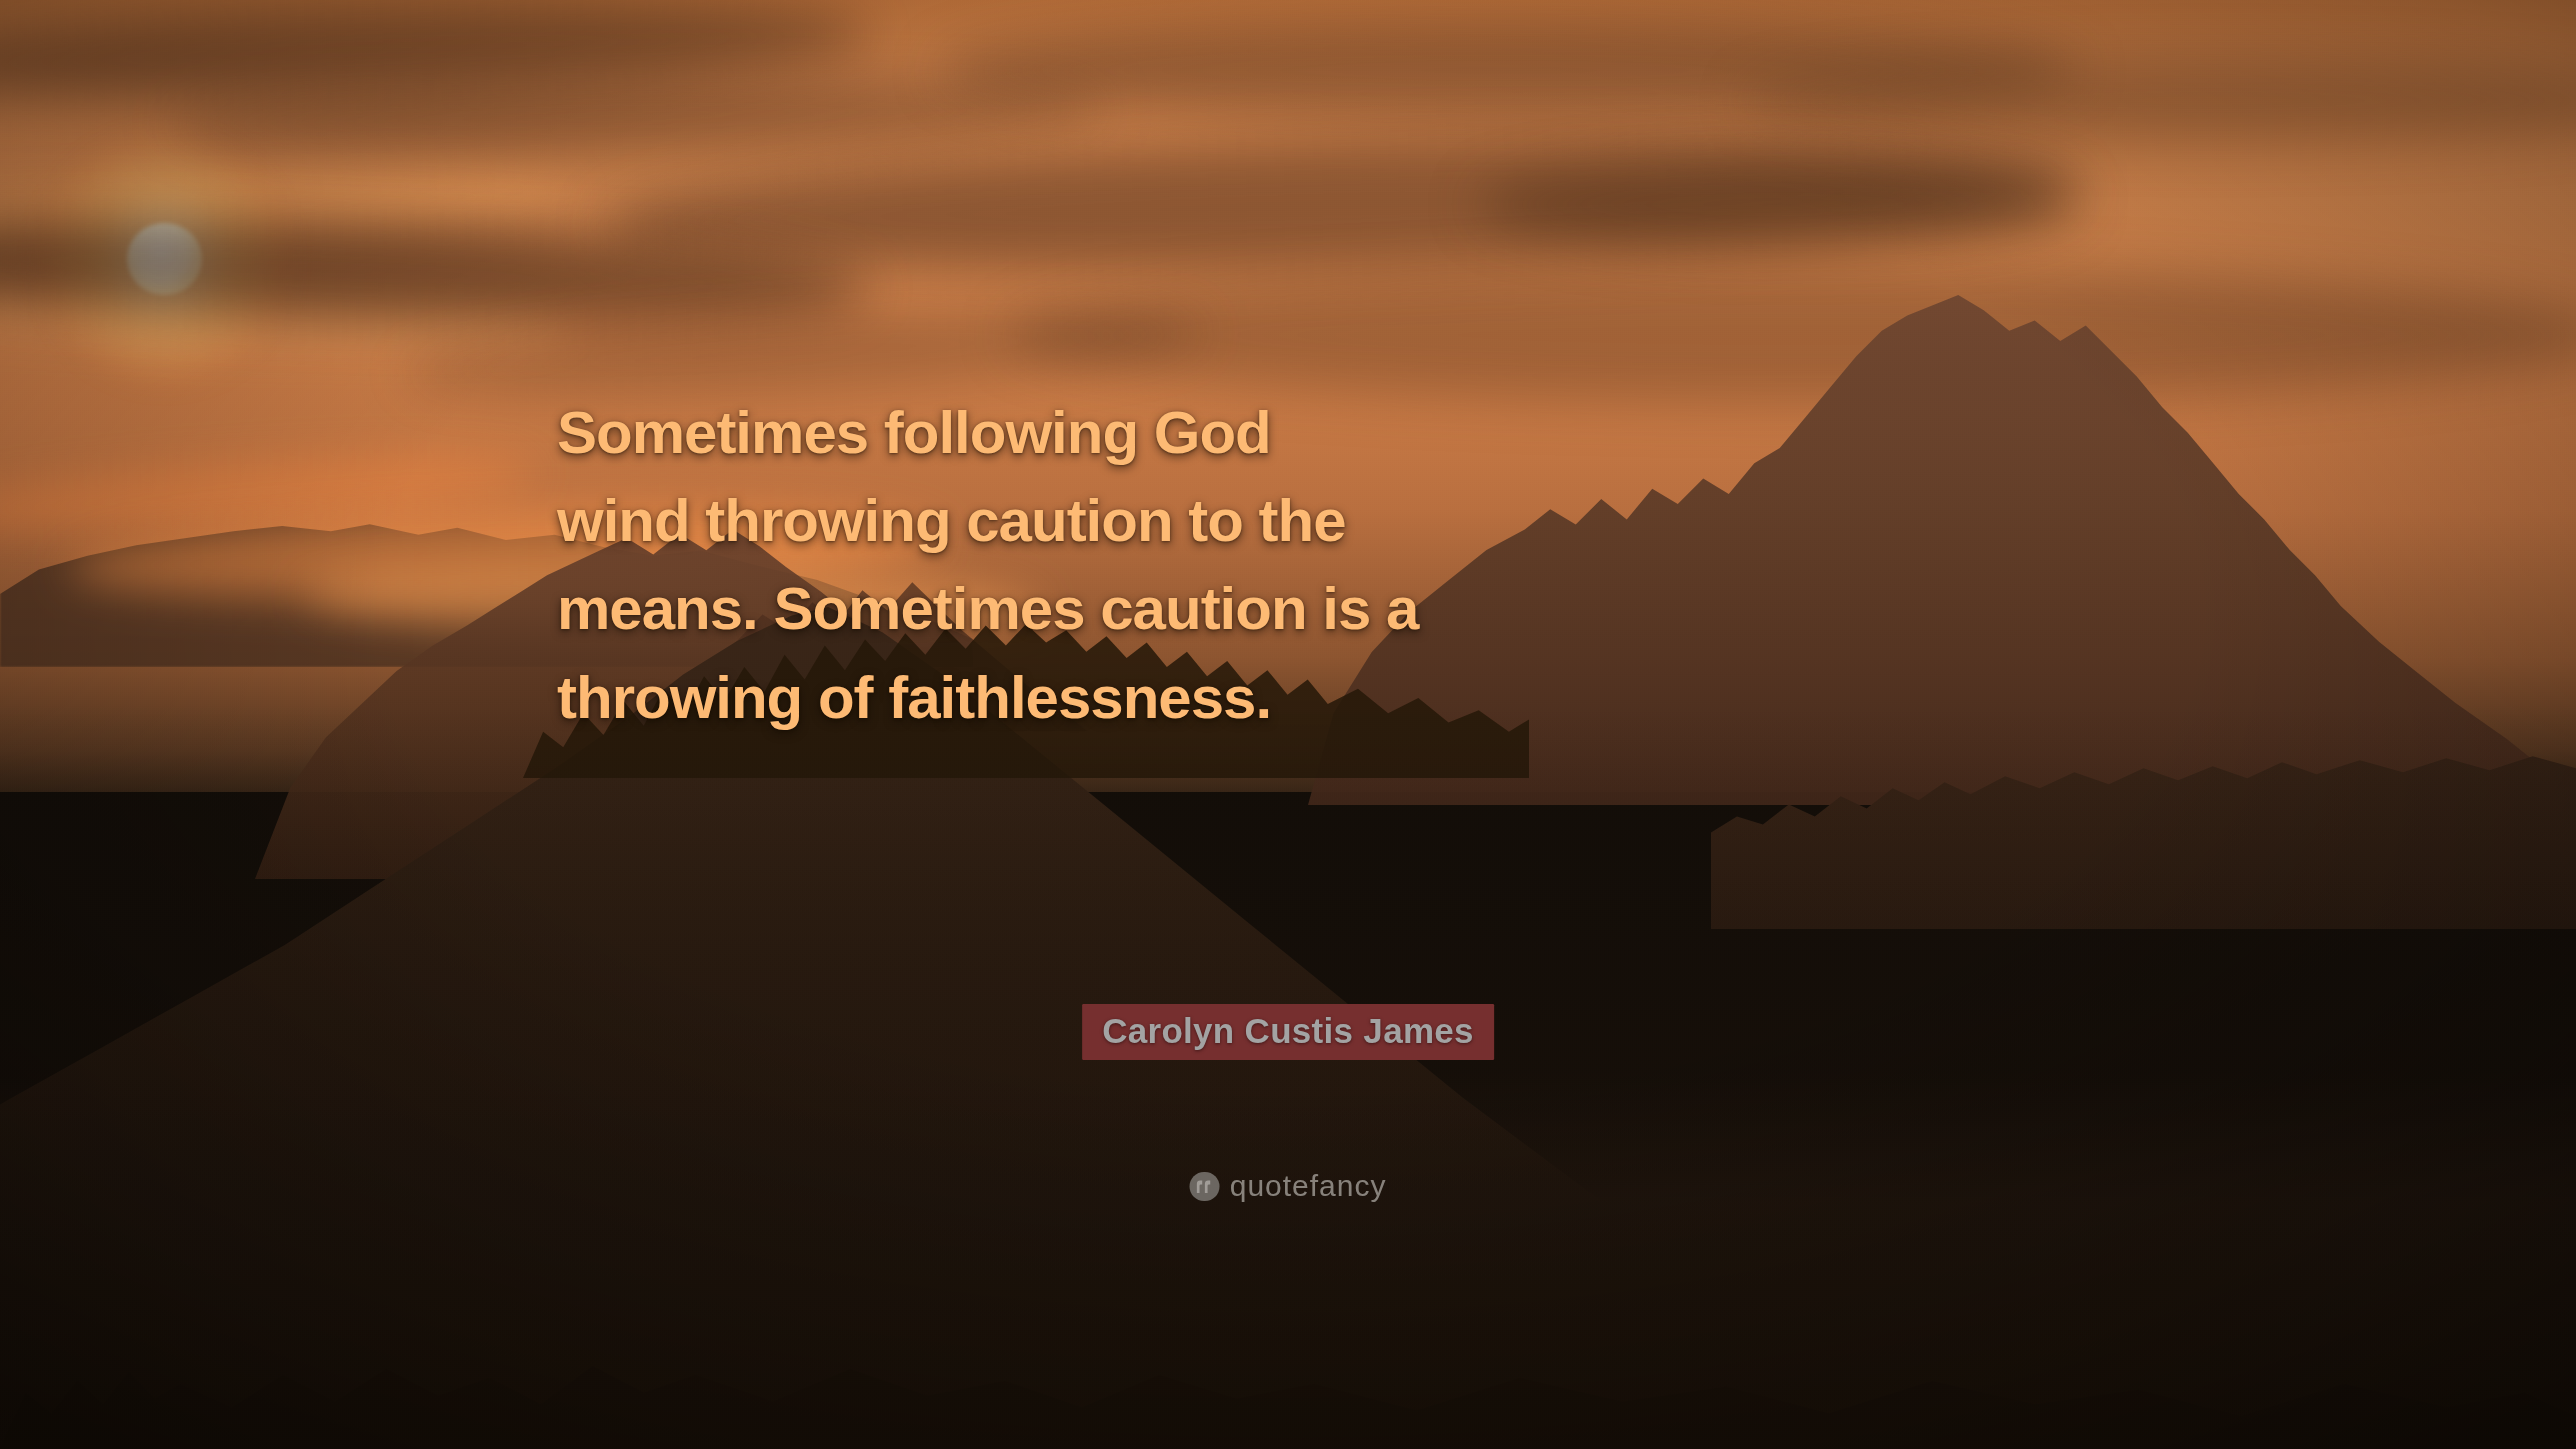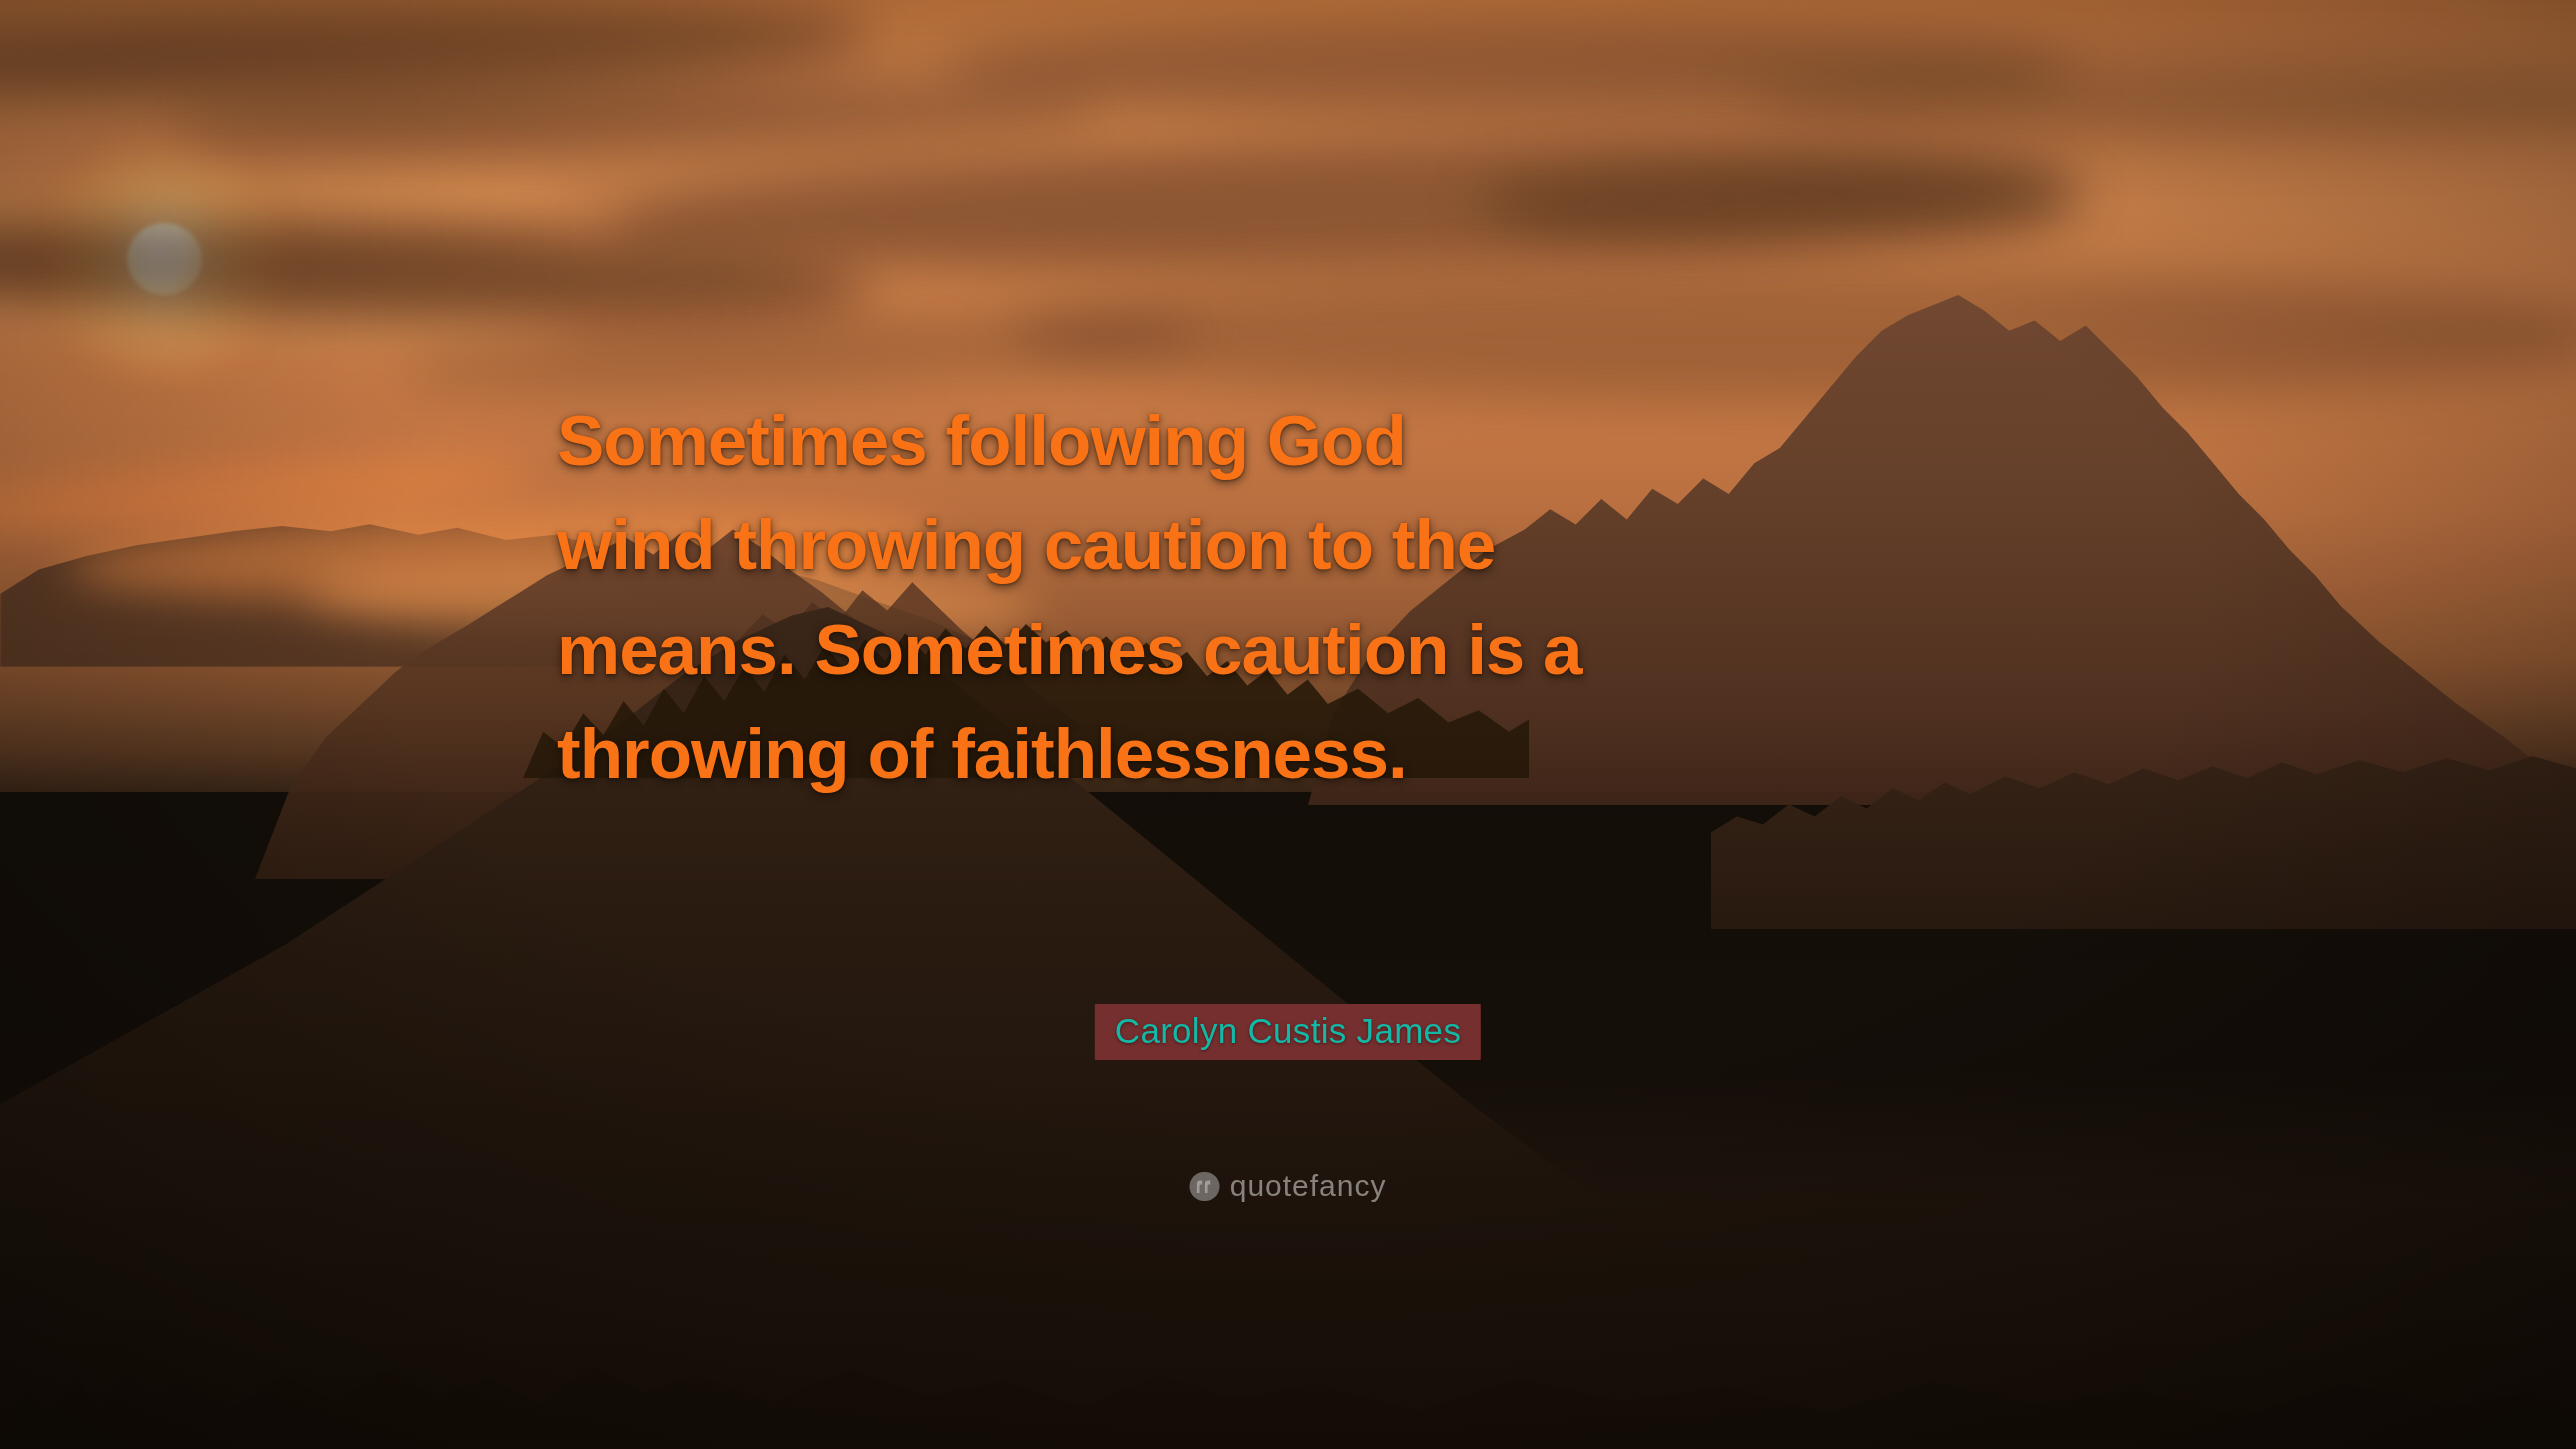--- a/index.html
+++ b/index.html
@@ -193,42 +193,42 @@
 
   .quote {
     position:absolute;
     left:557px; top:389px; width:1529px;
     text-align:left;
   }
   .qline {
     display:block;
     font-family:"Liberation Sans", sans-serif;
     font-weight:700;
-    font-size:71px;
+    font-size:60px;
     line-height:1.47;
     letter-spacing:-1px;
-    color:#f97316;
+    color:#fdba74;
     text-shadow:0 3.4px 9.4px rgba(18,10,4,.58), 0 1.3px 2.7px rgba(18,10,4,.45);
     white-space:nowrap;
   }
 
   .author-badge {
     position:absolute;
     left:50%; transform:translateX(-50%);
     top:1004px;
     background:#762f2f;
     padding:9.4px 20px 12px 20px;
     border-radius:1.3px;
   }
   .author-badge span {
     font-family:"Liberation Sans", sans-serif;
-    font-weight:400;
+    font-weight:700;
     font-size:35px;
     line-height:1;
-    color:#14b8a6;
+    color:#a3a3a3;
     letter-spacing:0.3px;
     text-shadow:0 1.3px 3.4px rgba(20,6,6,.55);
     white-space:nowrap;
   }
 
   .logo {
     position:absolute;
     left:50%; transform:translateX(-50%);
     top:1171px;
     display:flex; align-items:flex-end; gap:10.7px;

